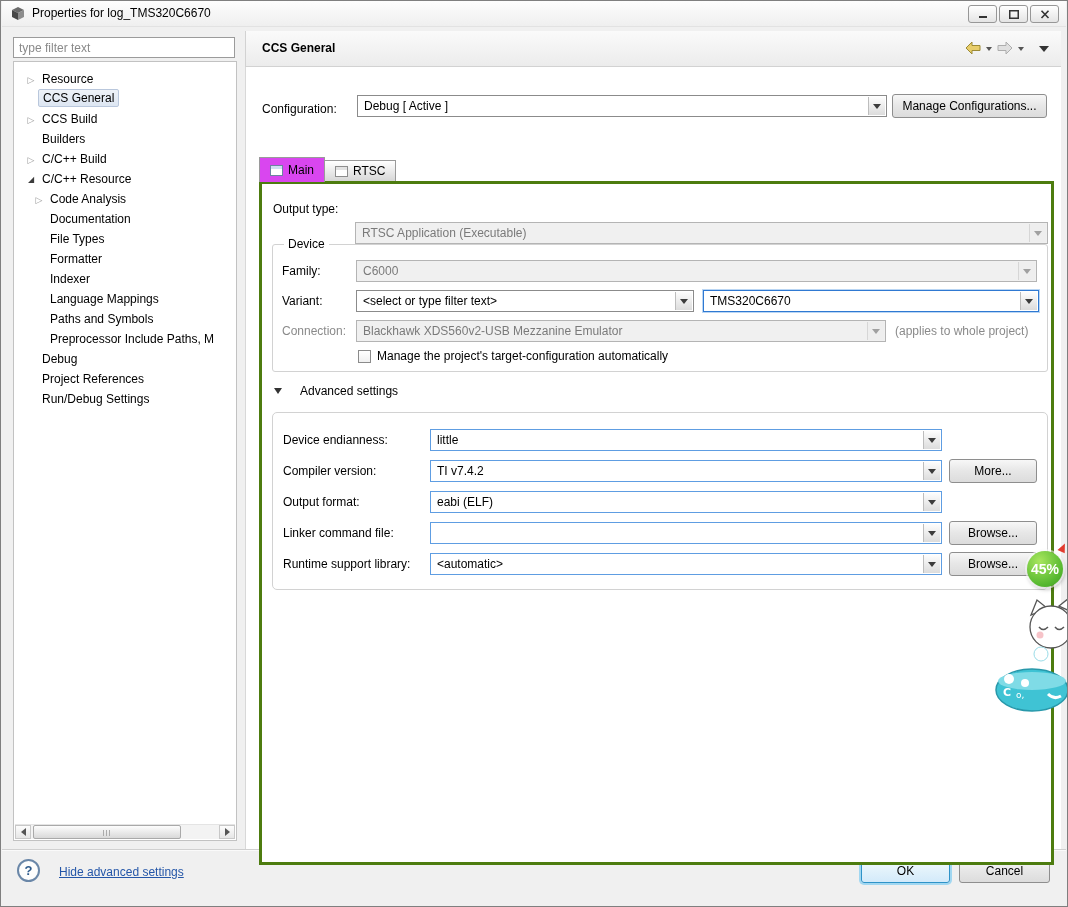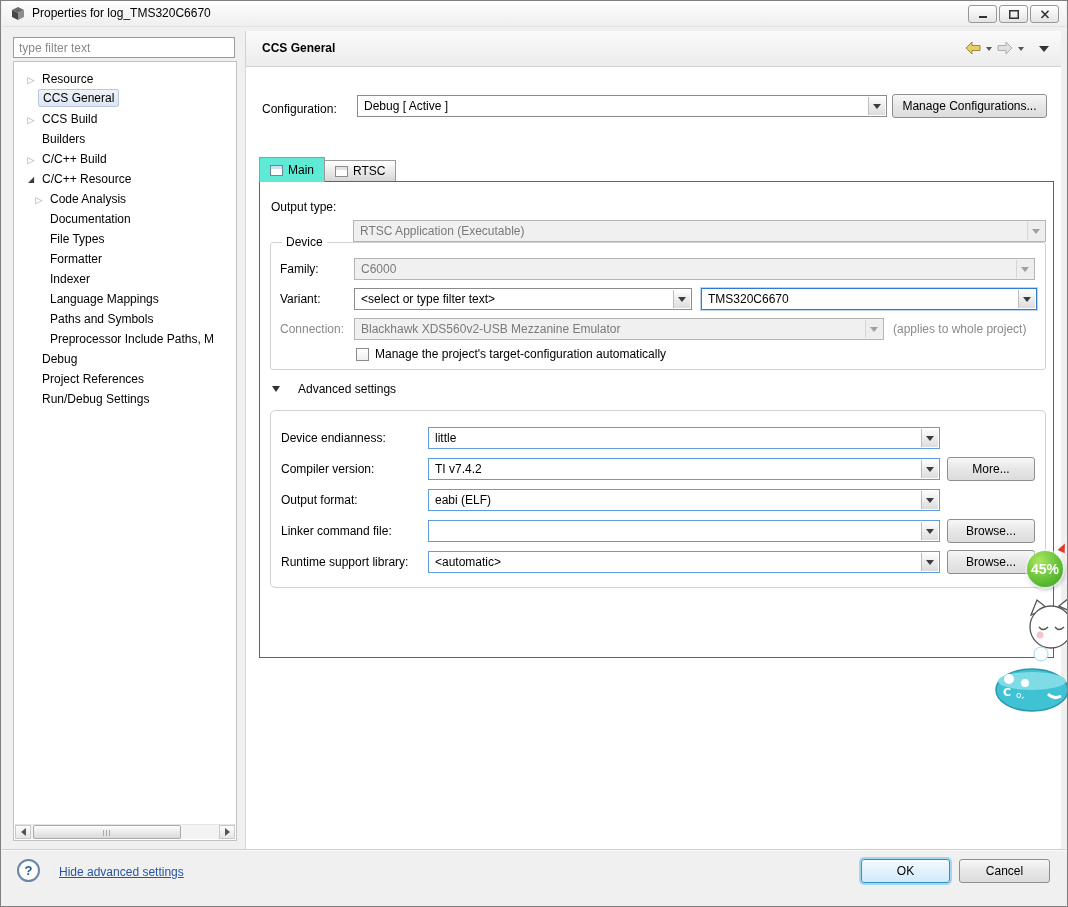--- a/index.html
+++ b/index.html
@@ -74,26 +74,26 @@
   
   .btn { position: absolute; height: 24px; border: 1px solid #8e8e8e; border-radius: 3px;
     background: linear-gradient(#f7f7f7, #e7e7e7 48%, #dcdcdc); font: 12px "Liberation Sans", sans-serif;
     display: flex; align-items: center; justify-content: center; cursor: default; }
   .btn.default { border-color: #2f93c8; box-shadow: 0 0 0 2px rgba(96,195,243,.55);
     background: linear-gradient(#f3fbff, #e2f2fb 48%, #d3eafa); }
 
   
   .tab { position: absolute; display: flex; align-items: center; gap: 5px; padding: 0 10px;
     border: 1px solid #9a9a9a; border-bottom: none; }
-  .tab.active { background: #5eead4; z-index: 3; }
+  .tab.active { background: #d946ef; z-index: 3; }
   .tab.inactive { background: linear-gradient(#ffffff, #d7d7d7); z-index: 2; }
   .tabicon { width: 13px; height: 11px; border: 1px solid #6d84a2; background: linear-gradient(#cfe0f2 0 3px, #ffffff 3px); }
   .tabicon.gray { border-color: #8d8d8d; background: linear-gradient(#e2e2e2 0 3px, #ffffff 3px); }
-  .tabbox { position: absolute; left: 13px; top: 114px; width: 795px; height: 477px;
-    border: 1px solid #4d7c0f; background: #fff; z-index: 1; }
+  .tabbox { position: absolute; left: 13px; top: 114px; width: 795px; height: 684px;
+    border: 3px solid #4d7c0f; background: #fff; z-index: 1; }
 
   
   .group { position: absolute; border: 1px solid #d2d2d2; border-radius: 3px; }
   .group-title { position: absolute; top: -8px; left: 11px; background: #fff; padding: 0 4px; }
 
   .adv-toggle { position: absolute; display: flex; align-items: center; gap: 18px; }
   .adv-tri { width: 0; height: 0; border-left: 4px solid transparent; border-right: 4px solid transparent; border-top: 6px solid #333; }
 
   .cbrow { position: absolute; display: flex; align-items: center; gap: 6px; }
   .cb { width: 13px; height: 13px; border: 1px solid #8b8b8b; background: linear-gradient(#ffffff, #f0f0f0); display: inline-block; }

